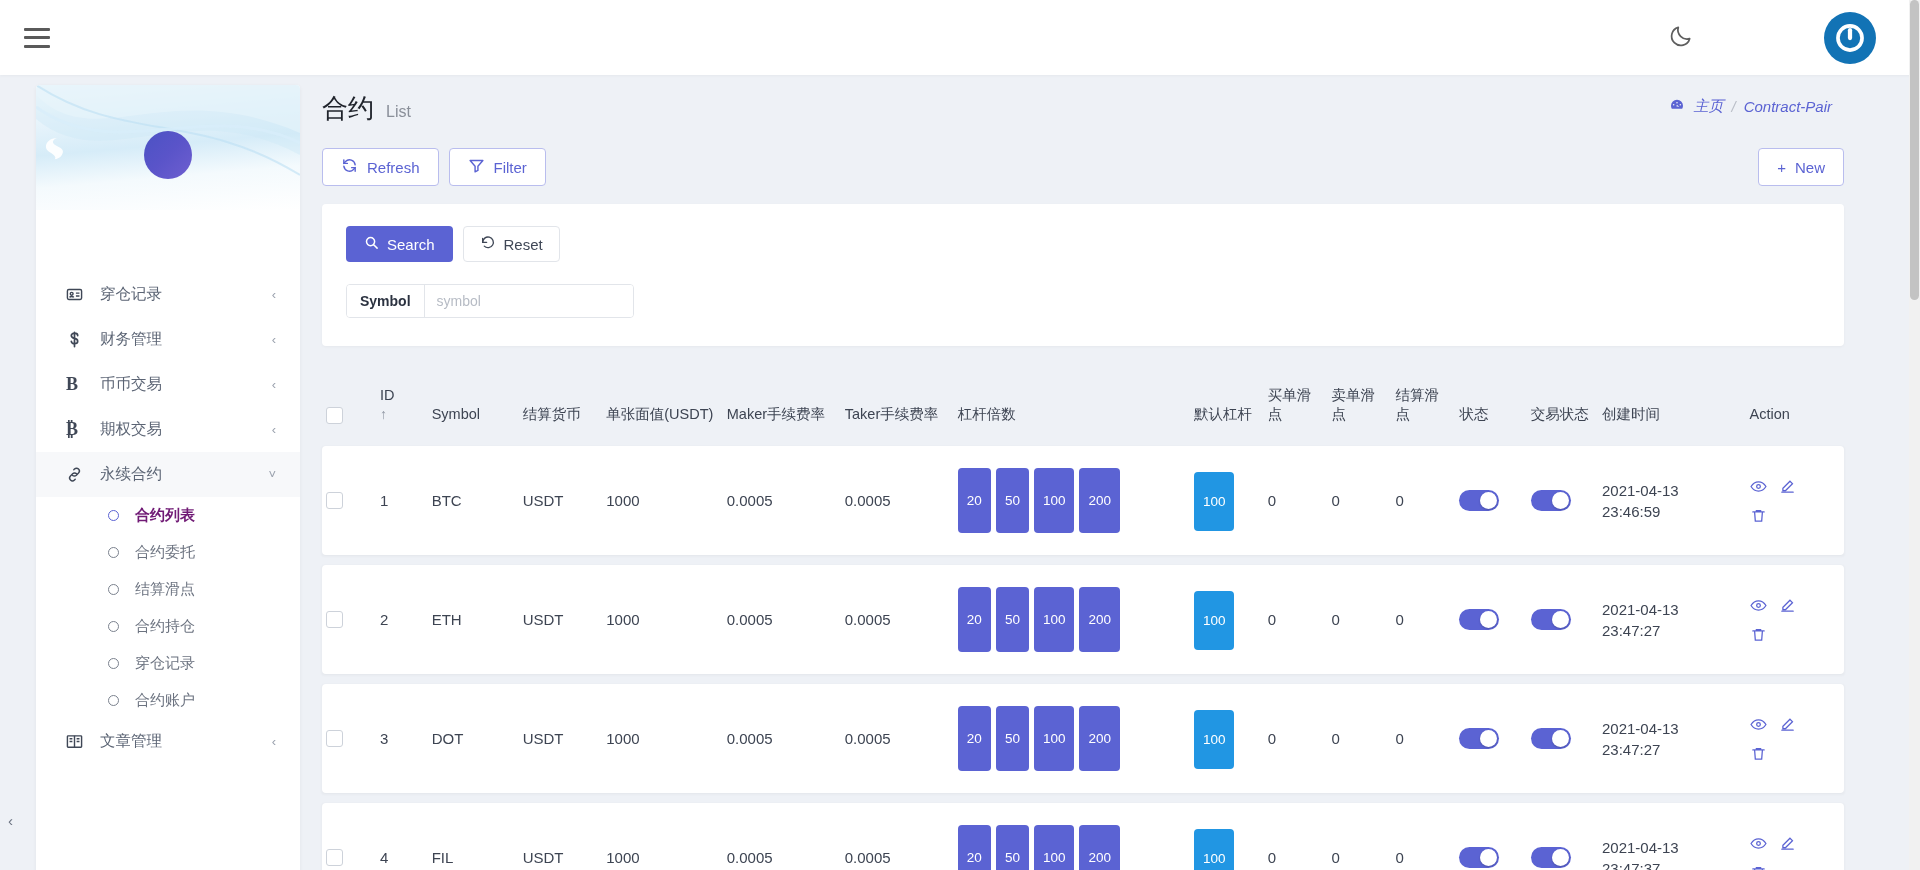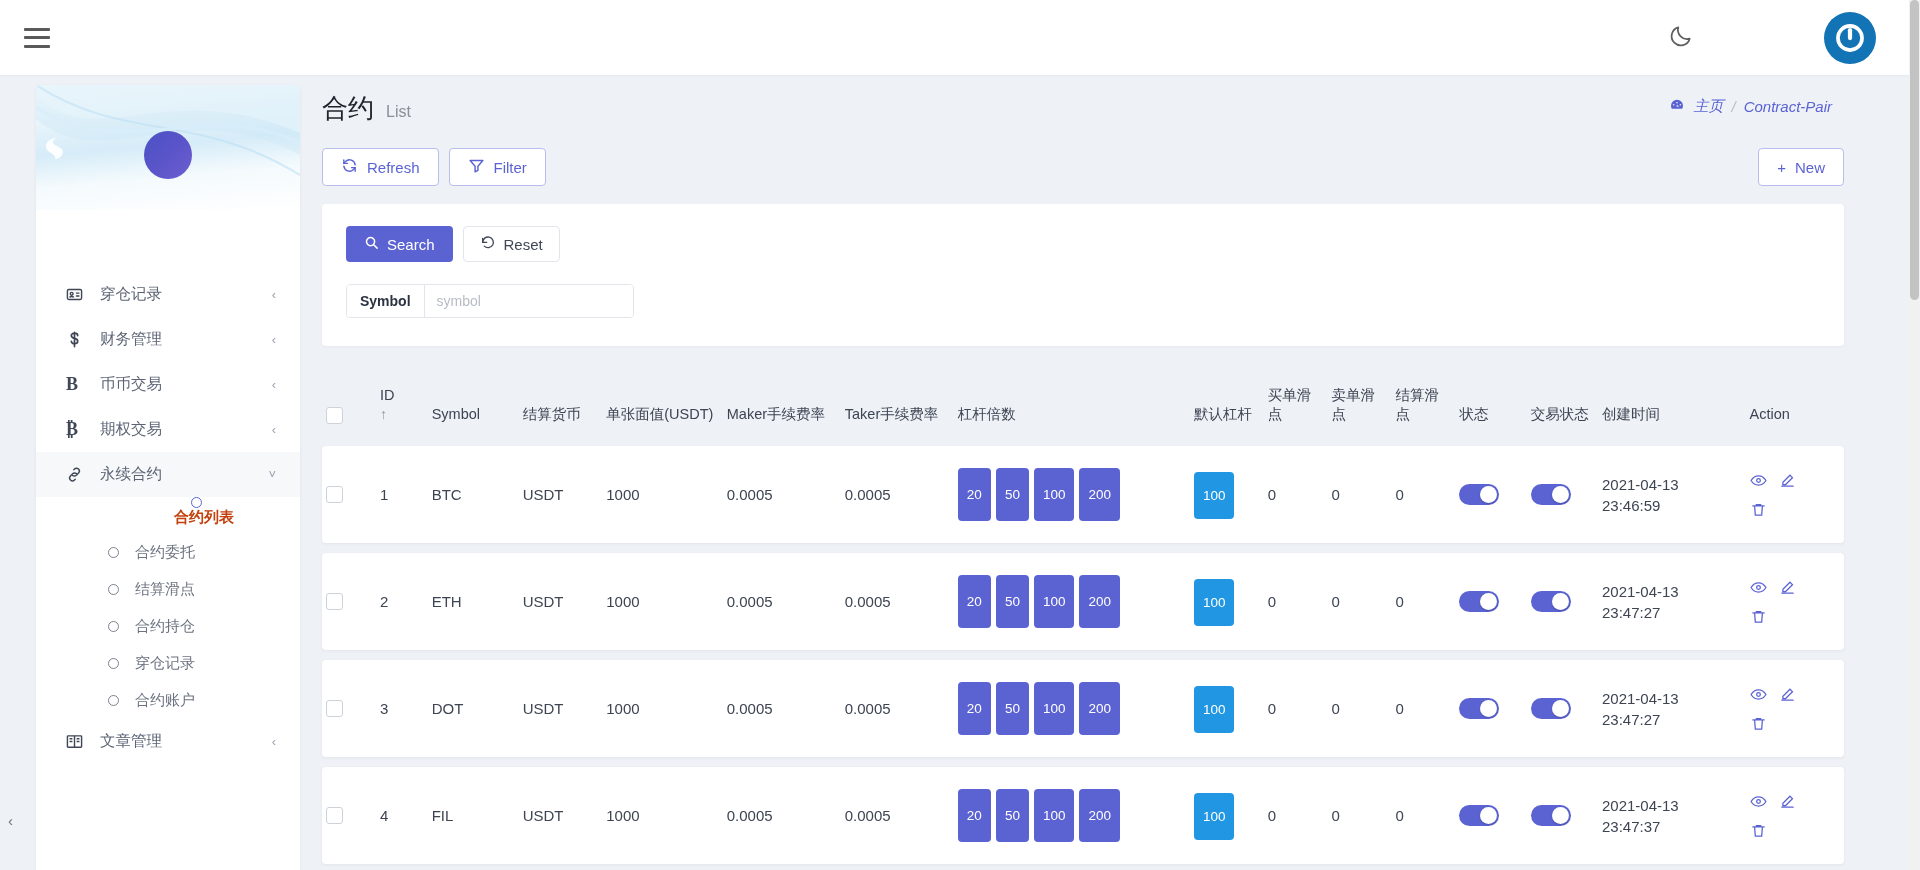--- a/index.html
+++ b/index.html
@@ -78,21 +78,21 @@
   .chev { color: #9aa1ad; font-size: 13px; }
   .sub-item {
     display: flex; align-items: center;
     height: 37px; padding-left: 72px;
     color: #6c7380; font-size: 15px; cursor: pointer;
   }
   .sub-item .dot {
     width: 11px; height: 11px; border-radius: 50%;
     border: 1.6px solid #7b828e; margin-right: 16px;
   }
-  .sub-item.active { color: #c2410c; font-weight: bold; flex-direction: column; }
+  .sub-item.active { color: #701a75; font-weight: bold; }
   .sub-item.active .dot { border-color: #5b63d3; }
 
   
   .main { position: absolute; top: 85px; left: 322px; width: 1570px; }
   .page-head { display: flex; align-items: baseline; padding: 6px 0 0 0; }
   .page-title { font-size: 26px; color: #20242c; }
   .page-sub { margin-left: 12px; font-size: 16px; color: #8a8f99; }
   .breadcrumb {
     position: absolute; right: 60px; top: 12px;
     font-size: 15px; color: #5b63d3;
@@ -165,21 +165,21 @@
   tbody tr td:first-child { border-radius: 4px 0 0 4px; }
   tbody tr td:last-child { border-radius: 0 4px 4px 0; }
   .chk {
     width: 17px; height: 17px; border: 1.4px solid #cdd2da;
     border-radius: 3px; background: #fff; cursor: pointer; display: block;
   }
   .sort-arrow { color: #8f96a3; font-size: 14px; }
   .lev-badges { display: flex; gap: 5px; flex-wrap: nowrap; }
   .badge {
     background: #5b63d3; color: #fff; font-size: 13.5px;
-    border-radius: 4px; padding: 16px 9px; min-width: 31px;
+    border-radius: 4px; padding: 22px 9px; min-width: 31px;
     text-align: center; font-weight: 500;
   }
   .badge.default-lev { background: #2196e3; }
   .switch {
     width: 40px; height: 21px; border-radius: 11px;
     background: #5b63d3; position: relative; cursor: pointer; display: block;
   }
   .switch::after {
     content: ""; position: absolute; top: 2px; right: 2px;
     width: 17px; height: 17px; border-radius: 50%; background: #fff;

